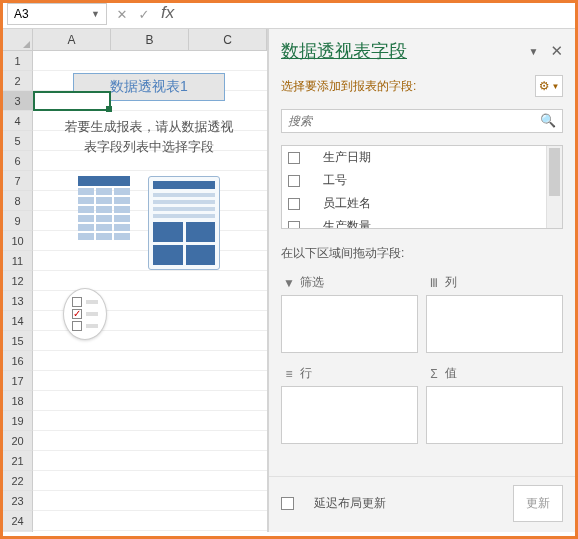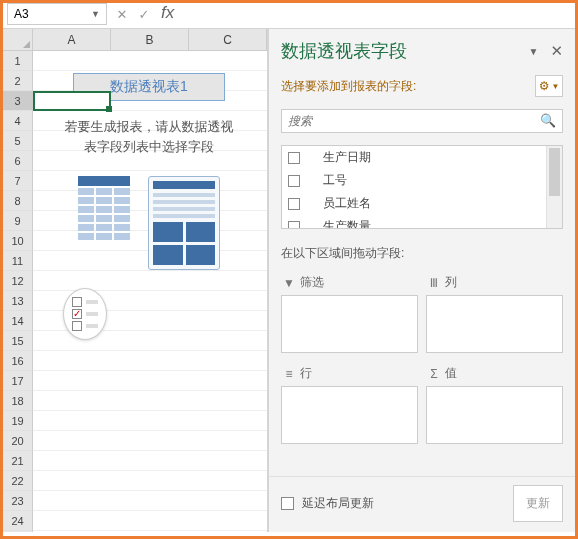--- a/index.html
+++ b/index.html
@@ -40,41 +40,41 @@
 .illus-form .grid2 span { height: 20px; background: #3f6ea5; }
 .check-pop { position: absolute; left: 60px; top: 285px; width: 44px; background: #fff; border: 1px solid #ccc; border-radius: 50%; padding: 6px 8px; z-index:4; box-shadow: 0 1px 3px rgba(0,0,0,.15);}
 .check-pop .cr { display:flex; align-items:center; gap:4px; margin:2px 0;}
 .check-pop .bx { width:10px;height:10px;border:1px solid #888;display:inline-block;}
 .check-pop .bx.ck::after{content:"✓";color:#c00;font-size:10px;line-height:8px;display:block;}
 .check-pop .ln{height:4px;background:#ddd;flex:1;}
 
 
 .pane { flex: 1; background: #f3f3f3; display: flex; flex-direction: column; border-left: 1px solid #d4d4d4; }
 .pane-hdr { display: flex; align-items: center; padding: 10px 12px 6px; }
-.pane-title { font-size: 18px; color: #217346; flex: 1; }
+.pane-title { font-size: 18px; color: #217346; flex: 1; text-decoration: underline; }
 .pane-dd { font-size: 10px; color: #666; margin-right: 12px; cursor: pointer; }
 .pane-close { font-size: 15px; color: #666; cursor: pointer; }
 .pane-sub { font-size: 12px; color: #a16207; padding: 6px 12px; display: flex; align-items: center; }
 .pane-sub .sp { flex: 1; }
 .gear-btn { width: 28px; height: 22px; border: 1px solid #ccc; background: #fff; display: flex; align-items: center; justify-content: center; font-size: 12px; gap:2px; cursor:pointer;}
 .search-wrap { margin: 6px 12px; position: relative; }
 .search-inp { width: 100%; height: 24px; border: 1px solid #ccc; background: #fff; padding: 0 24px 0 6px; font-size: 12px; color: #999; font-style: italic; }
 .search-ic { position: absolute; right: 6px; top: 4px; font-size: 13px; color: #888; }
 .field-list { margin: 6px 12px 0; background: #fff; border: 1px solid #ccc; height: 84px; overflow: hidden; position: relative; }
 .field-list .fl-scroll { position:absolute; right:0; top:0; bottom:0; width:16px; background:#f0f0f0; border-left:1px solid #e0e0e0;}
 .fl-scroll .thumb{position:absolute;left:2px;right:2px;top:2px;height:48px;background:#cdcdcd;}
 .field-item { display: flex; align-items: center; gap: 23px; padding: 3px 6px; font-size: 12px; color: #444; }
 .field-item .cb { width: 12px; height: 12px; border: 1px solid #888; background: #fff; }
 .areas-lbl { font-size: 12px; color: #555; padding: 16px 12px 8px; }
 .areas-grid { display: grid; grid-template-columns: 1fr 1fr; gap: 8px; padding: 0 12px; }
 .area { }
 .area-hdr { font-size: 12px; color: #666; display: flex; align-items: center; gap: 5px; padding: 4px 2px; }
 .area-box { height: 58px; background: #fff; border: 1px solid #ccc; }
 .ic { display:inline-block; width:12px; text-align:center; font-size:12px; color:#777; }
-.pane-ftr { margin-top: auto; display: flex; align-items: center; padding: 8px 12px 10px; font-size: 12px; color: #555; gap: 8px; border-top: 1px solid #e0e0e0;}
+.pane-ftr { margin-top: auto; display: flex; align-items: center; padding: 8px 12px 10px; font-size: 12px; color: #555; gap: 20px; border-top: 1px solid #e0e0e0;}
 .pane-ftr .cb { width: 13px; height: 13px; border: 1px solid #888; background: #fff; }
 .upd-btn { margin-left: auto; padding: 9px 12px; border: 1px solid #ccc; background: #fff; color: #999; font-size: 12px; }
 </style>
 </head>
 <body>
 
 <div class="namebox-row">
   <div class="namebox">
     <span>A3</span>
     <span class="dd">▼</span>

